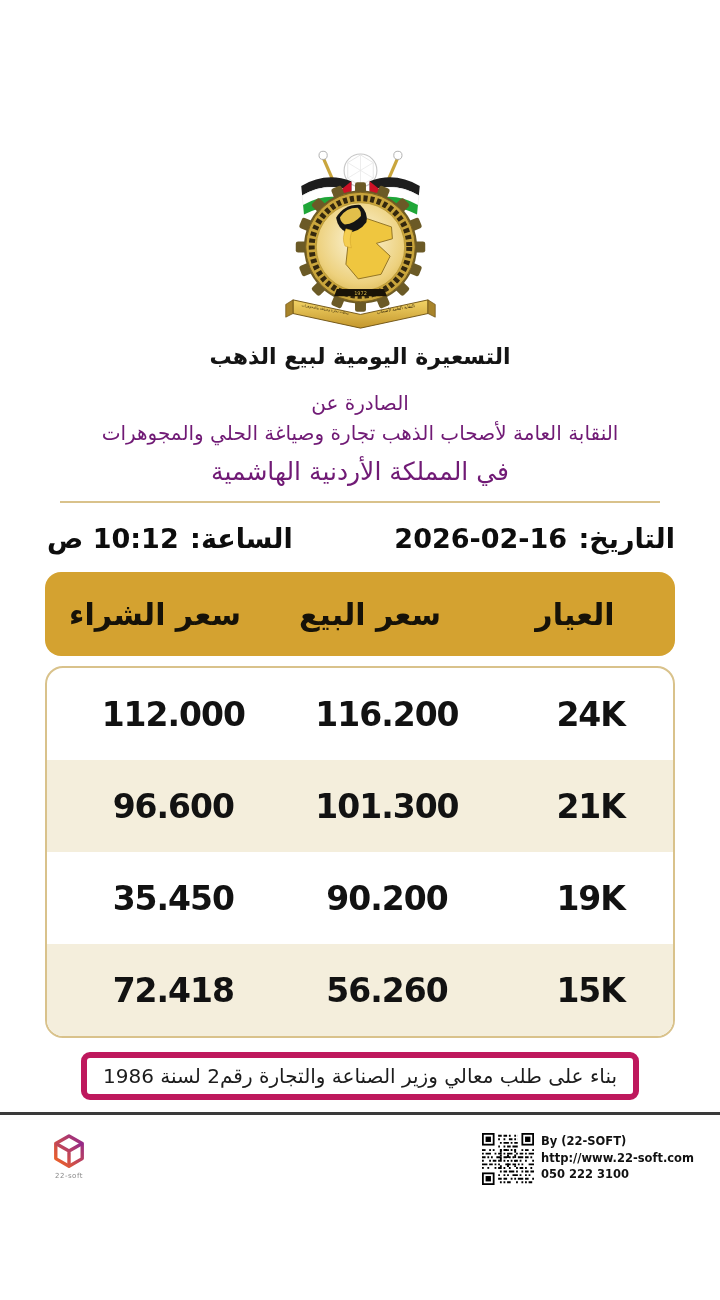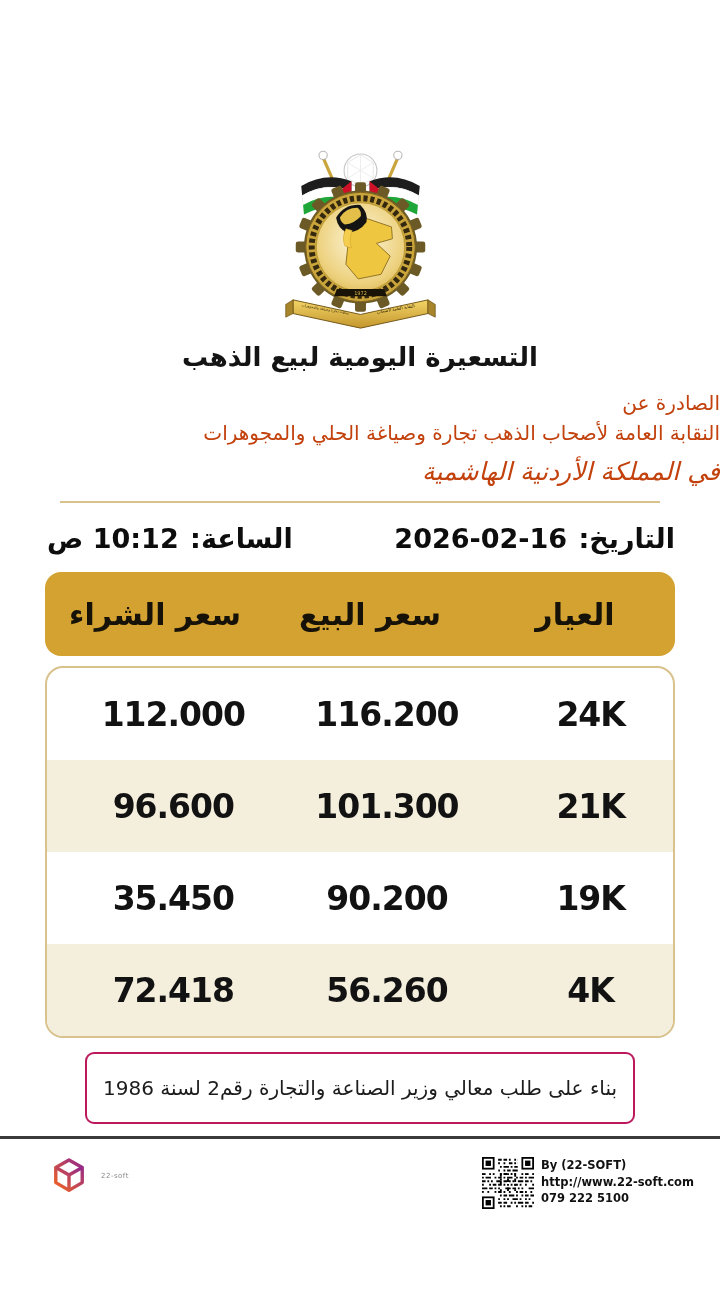--- a/index.html
+++ b/index.html
@@ -4,51 +4,51 @@
 <style>
   html,body{margin:0;padding:0;}
   body{
     width:720px;height:1300px;background:#ffffff;
     font-family:"DejaVu Sans","Liberation Sans",sans-serif;
     direction:rtl;color:#111;overflow:hidden;position:relative;
   }
   .sheet{width:720px;height:1300px;}
   .emblem-wrap{margin:142px auto 0;width:155px;}
   svg.emblem{display:block;width:155px;height:189px;}
-  .title{margin-top:5px;text-align:center;font-size:26px;font-weight:bold;line-height:42px;color:#141414;}
-  .sub{color:#c2410c;}
+  .title{margin-top:5px;text-align:center;font-size:22px;font-weight:bold;line-height:42px;color:#141414;}
+  .sub{text-align:center;color:#701a75;}
   .issued{margin-top:11px;font-size:20px;line-height:28px;}
   .syndicate{margin-top:2px;font-size:20px;line-height:28px;}
-  .kingdom{margin-top:8px;font-size:25px;line-height:33px;font-style:italic;}
+  .kingdom{margin-top:8px;font-size:25px;line-height:33px;}
   .gold-divider{margin:13px auto 0;width:600px;border:none;border-top:2px solid var(--divider-gold,#D9C28B);}
   .datetime{margin:20px 45px 0;display:flex;justify-content:space-between;align-items:baseline;
     font-size:27px;font-weight:bold;color:#0d0d0d;}
   .dt-item span{margin-left:2px;}
   .thead{
     margin:18px 45px 0;height:84px;border-radius:16px;
     background:var(--gold-header,#D4A230);
     display:grid;grid-template-columns:1fr 1.05fr 1.1fr;align-items:center;
     font-size:30px;font-weight:bold;color:#161208;text-align:center;
   }
   .tbody{
     margin:10px 45px 0;border:2px solid var(--table-border,#D9C28B);
     border-radius:18px;overflow:hidden;background:#fff;
   }
   .trow{height:92px;display:grid;grid-template-columns:1fr 1.05fr 1.1fr;align-items:center;
     text-align:center;font-size:33px;font-weight:bold;color:#121212;}
   .trow.alt{background:var(--row-alt,#F4EEDC);}
   .td{letter-spacing:-1px;padding-left:34px;}
   .footnote{
-    width:fit-content;margin:14px auto 0;border:2px solid #be185d;border-radius:9px;
-    padding:20px 16px;font-size:20px;line-height:28px;color:#1c1c1c;background:#fff;
+    width:fit-content;margin:14px auto 0;border:6px solid #be185d;border-radius:9px;
+    padding:4px 16px;font-size:20px;line-height:28px;color:#1c1c1c;background:#fff;
   }
   .bottom-line{margin-top:12px;border:none;border-top:3px solid var(--bottom-line,#3a3a3a);width:720px;}
   .footer{direction:ltr;display:flex;justify-content:space-between;align-items:flex-start;
     padding:10px 26px 0 52px;}
-  .softlogo{display:flex;flex-direction:row;align-items:center;gap:15px;}
+  .softlogo{display:flex;flex-direction:column;align-items:center;gap:1px;}
   .softname{font-size:7px;color:#8a8a8a;letter-spacing:0.5px;}
   .credit{display:flex;gap:7px;align-items:flex-start;}
   .credit-text{font-size:11.5px;font-weight:bold;line-height:1.45;color:#111;direction:ltr;text-align:left;}
 </style>
 </head>
 <body>
 
 <div class="sheet">
 
   <div class="emblem-wrap">
@@ -172,21 +172,21 @@
       <div class="td">21K</div>
       <div class="td">101.300</div>
       <div class="td">96.600</div>
     </div>
     <div class="trow">
       <div class="td">19K</div>
       <div class="td">90.200</div>
       <div class="td">35.450</div>
     </div>
     <div class="trow alt">
-      <div class="td">4K</div>
+      <div class="td">15K</div>
       <div class="td">56.260</div>
       <div class="td">72.418</div>
     </div>
   </div>
 
   <div class="footnote">بناء على طلب معالي وزير الصناعة والتجارة رقم2 لسنة 1986</div>
 
   <hr class="bottom-line">
 
   <div class="footer">
@@ -245,18 +245,18 @@
               <rect x="0" y="-2" width="9" height="9" fill="#fff"></rect>
               <rect width="7" height="7" fill="#000"></rect>
               <rect x="1" y="1" width="5" height="5" fill="#fff"></rect>
               <rect x="2" y="2" width="3" height="3" fill="#000"></rect>
             </g>
         </g>
       </svg>
       <div class="credit-text">
         <div>By (22-SOFT)</div>
         <div>http://www.22-soft.com</div>
-        <div>079 222 5100</div>
+        <div>050 222 3100</div>
       </div>
     </div>
   </div>
 
 </div>
 
 </body></html>

